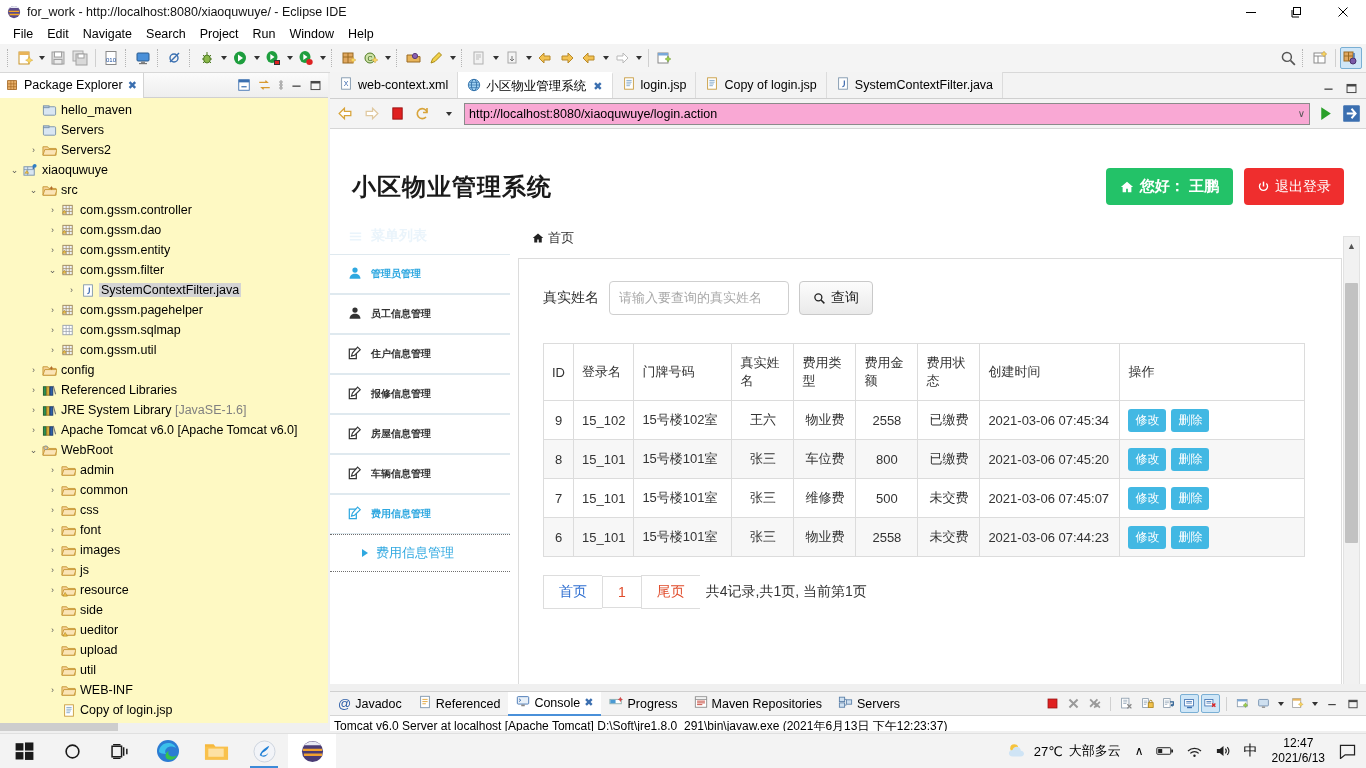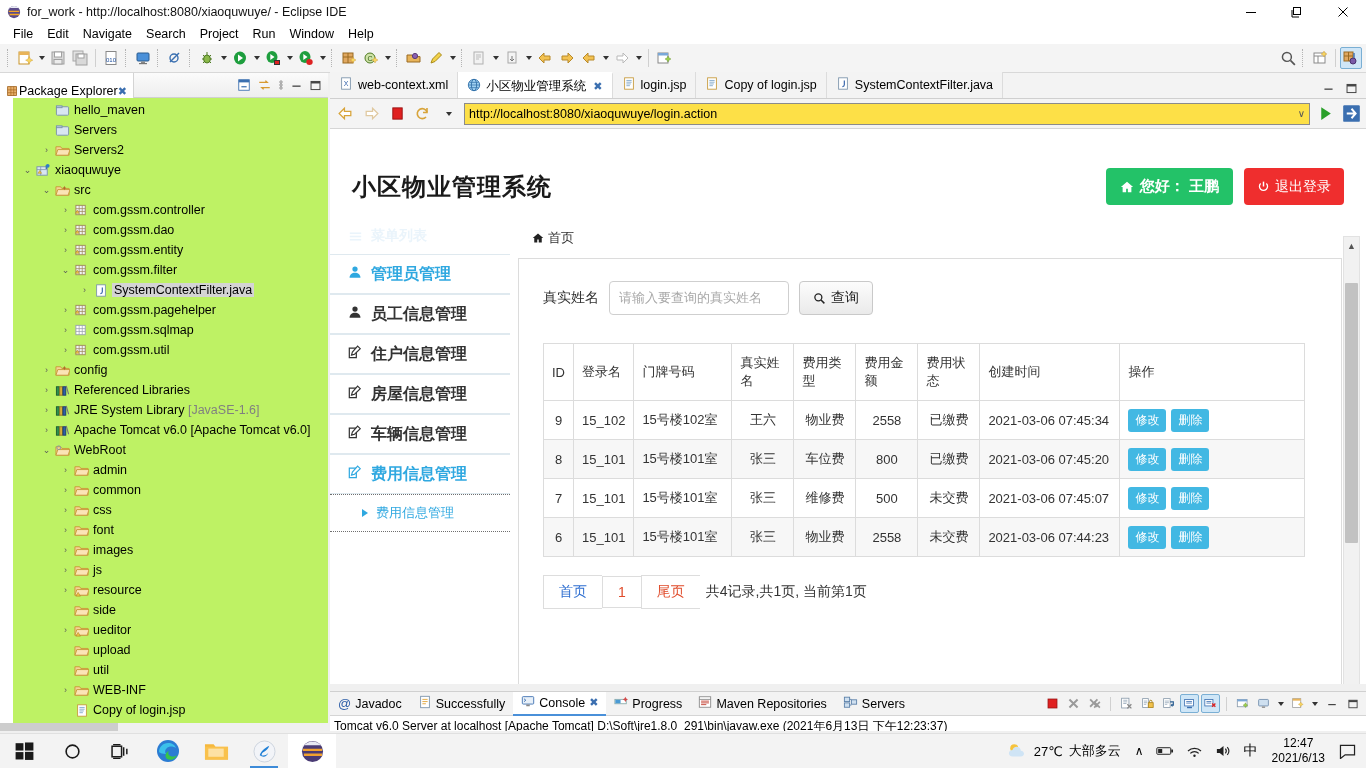--- a/index.html
+++ b/index.html
@@ -41,24 +41,24 @@
 
   
   .body-area { position:absolute; left:0; top:73px; width:1366px; height:660px; }
 
   
   .pkg-panel { position:absolute; left:0; top:0; width:328px; bottom:0; background:#fff; }
   .view-tab {
     height:25px; background:linear-gradient(#fbfbfb,#eeeeee); display:flex; align-items:center;
     border-bottom:1px solid #d0d0d0;
   }
-  .view-tab .vt-label { display:flex; align-items:flex-end; padding:0 6px; font-size:12.5px;
+  .view-tab .vt-label { display:flex; align-items:center; gap:5px; padding:0 6px; font-size:12.5px;
      background:#fff; height:25px; border-right:1px solid #d4d4d4;}
   .view-tab .vt-tools { margin-left:auto; display:flex; align-items:center; gap:6px; padding-right:6px;}
-  .tree { position:absolute; left:0; top:25px; right:0; bottom:10px; overflow:hidden; background:#bef264; padding-top:2px;margin-left:13px;}
+  .tree { position:absolute; left:0; top:25px; right:0; bottom:10px; overflow:hidden; background:#fef9c3; padding-top:2px;}
   .trow { display:flex; align-items:center; height:20px; font-size:12.5px; white-space:nowrap; }
   .trow .tw { width:15px; display:flex; justify-content:center; align-items:center; flex:0 0 auto;}
   .trow .ico { width:17px; display:flex; justify-content:center; align-items:center; flex:0 0 auto; margin-right:3px;}
   .trow .lbl { color:#000; }
   .trow .lbl .dim { color:#808080; }
   .trow.sel .lbl { background:#d4d4d4; padding:0 2px; }
   .chev { font-size:9px; color:#5a5a5a; line-height:1; }
   .hscroll { position:absolute; left:0; right:0; bottom:0; height:10px; background:#f0f0f0;}
   .hscroll i { display:block; height:10px; width:36%; background:#cdcdcd;}
   .vsplit { position:absolute; left:328px; top:0; width:2px; bottom:0; background:#f0f0f0;}
@@ -68,41 +68,41 @@
   .etabs { height:26px; background:#f3f3f3; display:flex; align-items:flex-end; border-bottom:1px solid #cfcfcf; position:relative;}
   .etab { height:26px; display:flex; align-items:center; gap:5px; padding:0 9px; font-size:12.5px;
     border-right:1px solid #dcdcdc; color:#000; background:#f3f3f3; white-space:nowrap;}
   .etab.active { background:#fff; border-top:2px solid #fff; }
   .etab .xmark { font-size:11px; color:#444; margin-left:2px;}
   .etabs .etools { margin-left:auto; display:flex; align-items:center; gap:10px; padding:0 8px 3px 0;}
 
   .browser-bar { height:30px; background:#f4f4f4; display:flex; align-items:center; gap:4px; padding:0 4px;
      border-bottom:1px solid #d6d6d6;}
   .bb-btn { width:22px; height:22px; display:flex;align-items:center;justify-content:center;}
-  .urlbox { flex:1; height:22px; background:#fde047; border:1px solid #8b8b8b; display:flex; align-items:center;
+  .urlbox { flex:1; height:22px; background:#f9a8d4; border:1px solid #8b8b8b; display:flex; align-items:center;
      padding:0 4px; font-size:12.5px; color:#000; }
   .urlbox .u-text { flex:1; white-space:nowrap; overflow:hidden;}
   .urlbox .u-caret { color:#555; font-size:10px; padding-left:4px;}
 
   
   .webpage { position:absolute; left:0; top:82px; right:0; bottom:0; background:#fff; overflow:hidden;}
   .wp-header { height:63px; padding:0 22px; display:flex; align-items:center; }
   .wp-title { font-size:24px; font-weight:bold; color:#1a1a1a; letter-spacing:1px;}
   .wp-hbtns { margin-left:auto; display:flex; gap:11px;}
   .btn-green { background:#23c268; color:#fff; border-radius:4px; padding:9px 14px; font-size:15px;
      display:flex; align-items:center; gap:6px; font-weight:bold;}
   .btn-red { background:#ef2e2e; color:#fff; border-radius:4px; padding:9px 13px; font-size:14px;
      display:flex; align-items:center; gap:5px;}
 
   .wp-body { position:absolute; left:0; top:63px; right:0; bottom:0; display:flex;}
   .wp-side { width:180px; flex:0 0 auto; background:#fff; }
   .side-head { height:36px; display:flex; align-items:center; gap:8px; padding-left:18px;
      color:#eaf4fb; font-size:14px; font-weight:bold;}
   .side-item { height:40px; display:flex; align-items:center; gap:9px; padding-left:18px;
-     border-top:1px solid #dfe9ef; border-bottom:1px solid #dfe9ef; font-size:16px; font-weight:bold;
+     border-top:1px solid #dfe9ef; border-bottom:1px solid #dfe9ef; font-size:10px; font-weight:bold;
      color:#333; background:#fff;}
   .side-item.active { color:#2fa8e0; }
   .side-sub { height:38px; display:flex; align-items:center; gap:8px; padding-left:32px;
      border-top:1px dotted #6f6f6f; border-bottom:1px dotted #6f6f6f; font-size:13px; color:#2fa8e0;}
   .side-sub .tri { width:0;height:0;border-top:4px solid transparent;border-bottom:4px solid transparent;border-left:6px solid #2fa8e0;}
 
   .wp-main { flex:1; position:relative; }
   .crumb { height:40px; display:flex; align-items:center; gap:4px; padding-left:22px; font-size:13px; color:#333;}
   .panel { position:absolute; left:8px; top:40px; right:24px; bottom:0; border:1px solid #dcdcdc; border-bottom:none;
      background:#fff; padding:22px 24px 0 24px;}
@@ -1020,20 +1020,27 @@
                       <path d="M1.8 14.5c0-3.4 2.8-5.6 6.2-5.6s6.2 2.2 6.2 5.6z" fill="currentColor"></path>
                     </svg></span>
                   <span>员工信息管理</span>
                 </div>
                 <div class="side-item">
                   <span class="ico" style="color:#333"><svg width="14" height="14" viewBox="0 0 16 16">
                       <path d="M1.5 3.5h8v11h-8z" fill="none" stroke="currentColor" stroke-width="1.4"></path>
                       <path d="M11 1.2l3 3L7.5 10.5 4 11.5l1-3.4z" fill="#fff" stroke="currentColor" stroke-width="1.3"></path>
                     </svg></span>
                   <span>住户信息管理</span>
+                </div>
+                <div class="side-item">
+                  <span class="ico" style="color:#333"><svg width="14" height="14" viewBox="0 0 16 16">
+                      <path d="M1.5 3.5h8v11h-8z" fill="none" stroke="currentColor" stroke-width="1.4"></path>
+                      <path d="M11 1.2l3 3L7.5 10.5 4 11.5l1-3.4z" fill="#fff" stroke="currentColor" stroke-width="1.3"></path>
+                    </svg></span>
+                  <span>报修信息管理</span>
                 </div>
                 <div class="side-item">
                   <span class="ico" style="color:#333"><svg width="14" height="14" viewBox="0 0 16 16">
                       <path d="M1.5 3.5h8v11h-8z" fill="none" stroke="currentColor" stroke-width="1.4"></path>
                       <path d="M11 1.2l3 3L7.5 10.5 4 11.5l1-3.4z" fill="#fff" stroke="currentColor" stroke-width="1.3"></path>
                     </svg></span>
                   <span>房屋信息管理</span>
                 </div>
                 <div class="side-item">
                   <span class="ico" style="color:#333"><svg width="14" height="14" viewBox="0 0 16 16">
@@ -1167,21 +1174,21 @@
       <div class="ctabs" id="console-tabs">
         <div class="ctab">
             <span class="ico" style="color:#333"><span style="font-size:13px;color:#2f5fa8">@</span></span>
             <span>Javadoc</span>
           </div>
           <div class="ctab">
             <span class="ico" style="color:#333"><svg width="14" height="14" viewBox="0 0 16 16">
                 <rect x="3" y="1.5" width="10" height="13" fill="#fff" stroke="#7b93ab"></rect>
                 <path d="M5 5h6M5 7.5h6M5 10h4" stroke="#e0a030"></path>
               </svg></span>
-            <span>Successfully</span>
+            <span>Referenced</span>
           </div>
           <div class="ctab active">
             <span class="ico" style="color:#333"><svg width="14" height="14" viewBox="0 0 16 16">
                 <rect x="1.5" y="3" width="13" height="8.5" rx="1" fill="#e8f0f8" stroke="#3b6fb0"></rect>
                 <rect x="6" y="12" width="4" height="2" fill="#888"></rect>
                 <path d="M3.5 5.5l2 1.6-2 1.6" fill="none" stroke="#3b6fb0" stroke-width="1.1"></path>
               </svg></span>
             <span>Console</span>
             <span class="xmark" style="color:#3b6fb0">✖</span>
           </div>

